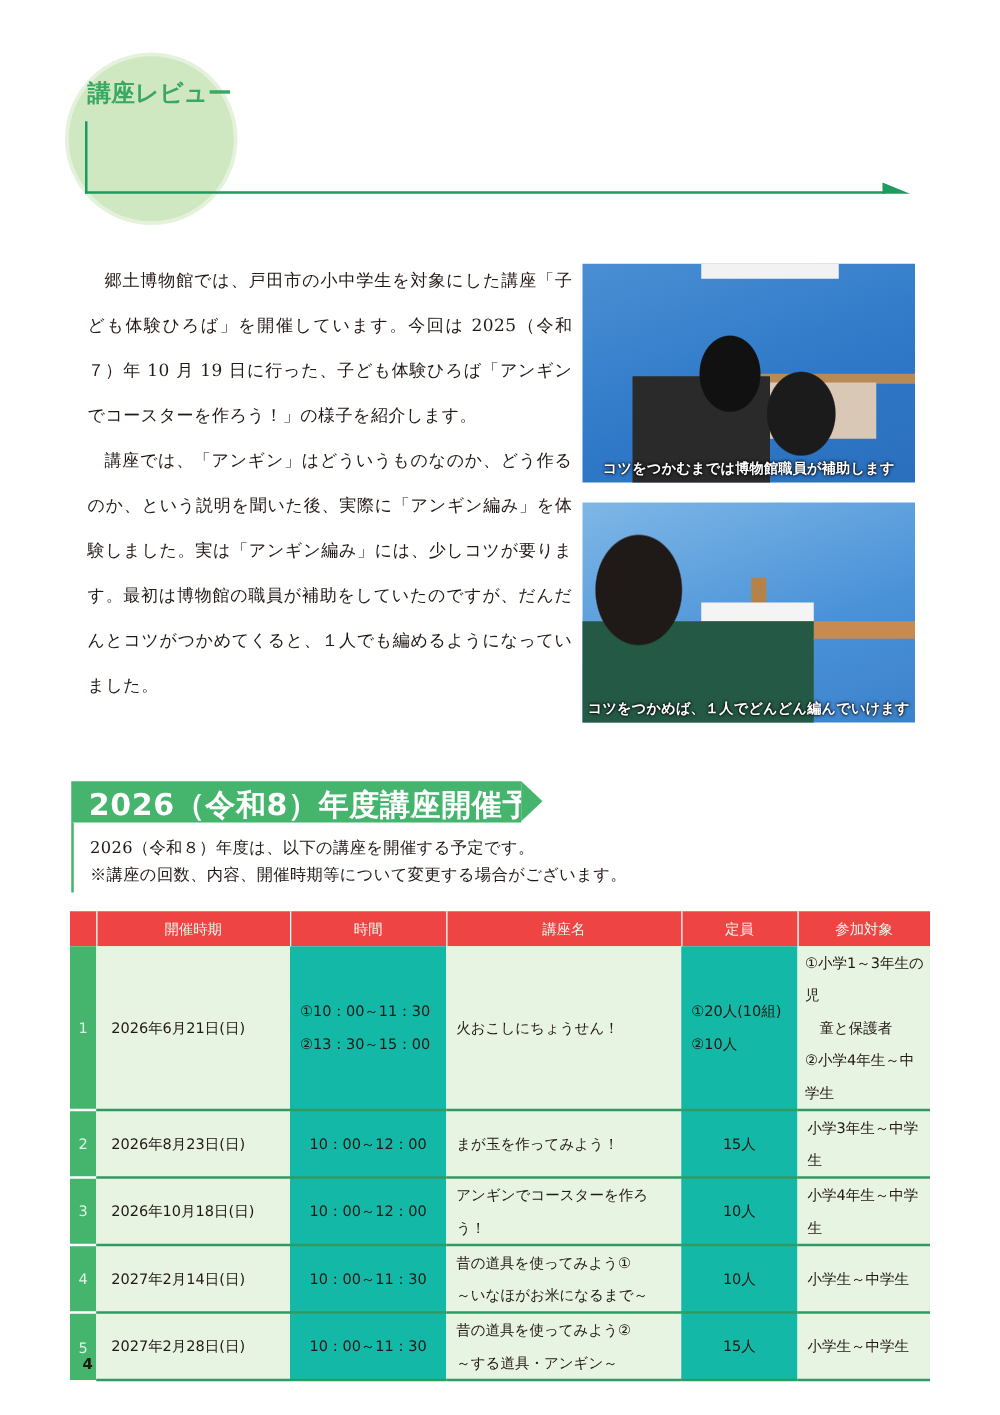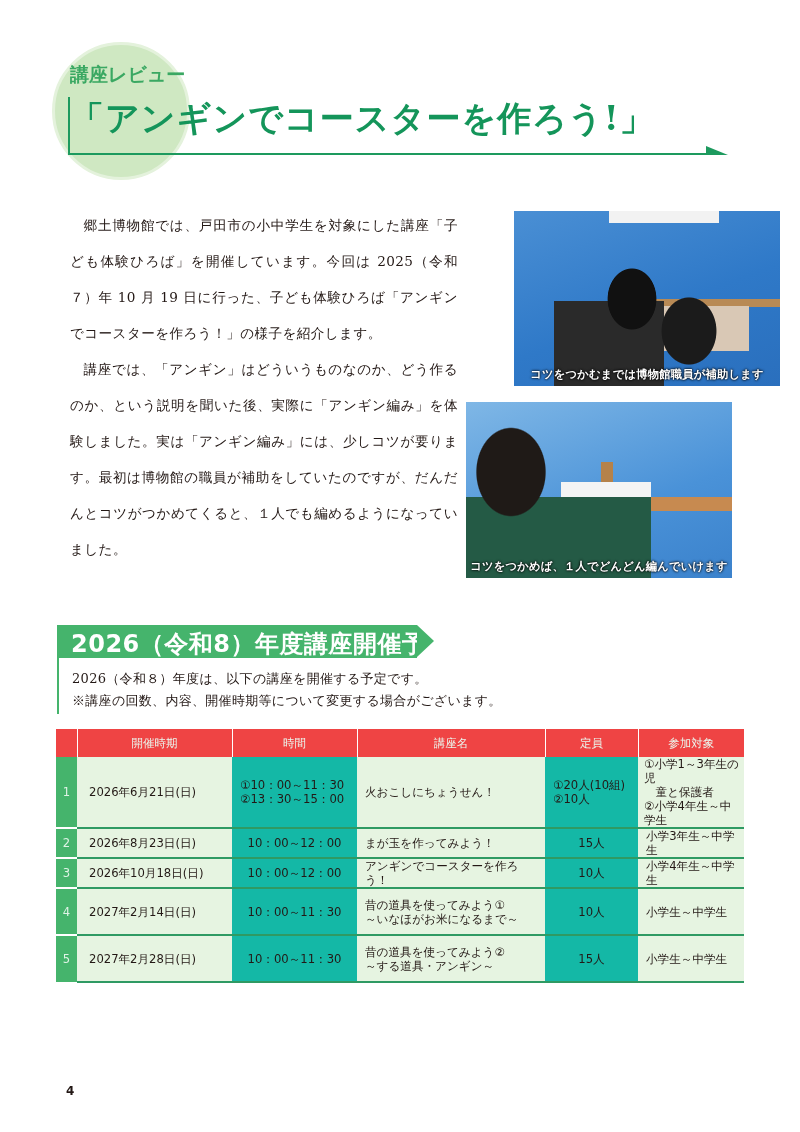--- a/index.html
+++ b/index.html
@@ -20,21 +20,21 @@
 
     .photo { position: absolute; left: 466px; width: 266px; overflow: hidden; }
     .photo-1 { top: 211px; height: 175px;
       background:
         radial-gradient(ellipse 40px 50px at 118px 88px, #111 60%, transparent 62%),
         radial-gradient(ellipse 45px 55px at 175px 120px, #1b1b1b 60%, transparent 62%),
         linear-gradient(180deg, #2a2a2a 0 0) 40px 90px / 110px 85px no-repeat,
         linear-gradient(180deg, #d9c8b5 0 0) 145px 95px / 90px 45px no-repeat,
         linear-gradient(180deg, #b88a55 0 0) 120px 88px / 146px 8px no-repeat,
         linear-gradient(180deg, #f2f2f2 0 0) 95px 0px / 110px 12px no-repeat,
-        linear-gradient(160deg, #4a8fd4 0%, #2f79c8 55%, #2a6fbd 100%); margin-left: 48px; }
+        linear-gradient(160deg, #4a8fd4 0%, #2f79c8 55%, #2a6fbd 100%); }
     .photo-2 { top: 402px; height: 176px;
       background:
         radial-gradient(ellipse 55px 70px at 45px 70px, #1f1a17 62%, transparent 64%),
         linear-gradient(180deg, #245a45 0 0) 0px 95px / 185px 81px no-repeat,
         linear-gradient(175deg, #c78a50 0 0) 80px 95px / 186px 14px no-repeat,
         linear-gradient(180deg, #e3d2a8 0 0) 125px 95px / 25px 40px no-repeat,
         linear-gradient(180deg, #f4f4f4 0 0) 95px 80px / 90px 30px no-repeat,
         linear-gradient(180deg, #b5824a 0 0) 135px 60px / 12px 40px no-repeat,
         linear-gradient(160deg, #7fb7e6 0%, #4a92d8 60%, #3b82cc 100%); }
     .photo-caption { position: absolute; left: 0; right: 0; bottom: 4px; text-align: center; color: #ffffff;
@@ -43,21 +43,21 @@
     .section-banner { position: absolute; left: 57px; top: 625px; width: 360px; height: 33px; background: #45b46c; }
     .section-banner::after { content: ""; position: absolute; right: -17px; top: 0; width: 0; height: 0;
       border-top: 16.5px solid transparent; border-bottom: 16.5px solid transparent; border-left: 17px solid #45b46c; }
     .section-title { position: absolute; left: 14px; top: 3px; color: #ffffff; font-family: "DejaVu Sans", sans-serif; font-size: 24px; font-weight: bold; letter-spacing: 0.5px; white-space: nowrap; }
     .section-vline { position: absolute; left: 57px; top: 658px; width: 2px; height: 56px; background: #45b46c; }
     .section-intro { position: absolute; left: 72px; top: 668px; font-size: 13px; line-height: 22px; letter-spacing: 0.3px; }
 
     table.schedule { position: absolute; left: 56px; top: 729px; width: 688px; border-collapse: collapse; font-family: "DejaVu Sans", sans-serif; font-size: 11.6px; color: #231815; }
     .schedule th { background: #ef4444; color: #eaf7ee; font-weight: normal; height: 28px; border-right: 1px solid #ffffff; text-align: center; font-size: 11.5px; }
     .schedule th:last-child { border-right: none; }
-    .schedule td { border-bottom: 2px solid #2f9a63; padding: 0 8px; vertical-align: middle; line-height: 14px; }
+    .schedule td { border-bottom: 2px solid #2f9a63; padding: 0 8px; vertical-align: middle; line-height: 26px; }
     .schedule td.no { background: #45b46c; color: #dff3e6; text-align: center; width: 21px; padding: 0; border-bottom: 2px solid #ffffff; }
     .schedule tr:last-child td.no { border-bottom: none; }
     .schedule td.shade { background: #e6f4e1; }
     .schedule td.plain { background: #14b8a6; }
     .schedule td.center { text-align: center; }
     .c-date { width: 155px; padding-left: 12px !important; }
     .c-time { width: 125px; }
     .c-name { width: 188px; }
     .c-cap { width: 93px; }
     .c-target { width: 106px; }
@@ -66,21 +66,20 @@
 
     .page-number { position: absolute; left: 66px; top: 1084px; font-family: "DejaVu Sans", sans-serif; font-size: 12px; font-weight: bold; color: #231815; }
   </style>
 </head>
 <body>
 
 <div class="header">
   <div class="header-circle"></div>
   <div class="header-kicker">講座レビュー</div>
   <div class="header-vline"></div>
-  <div class="header-title">「アンギンでコースターを作ろう!」</div>
   <div class="header-hline"></div>
   <div class="header-arrow2"></div>
 </div>
 
 <div class="article">
   <p>郷土博物館では、戸田市の小中学生を対象にした講座「子ども体験ひろば」を開催しています。今回は 2025（令和７）年 10 月 19 日に行った、子ども体験ひろば「アンギンでコースターを作ろう！」の様子を紹介します。</p>
   <p>講座では、「アンギン」はどういうものなのか、どう作るのか、という説明を聞いた後、実際に「アンギン編み」を体験しました。実は「アンギン編み」には、少しコツが要ります。最初は博物館の職員が補助をしていたのですが、だんだんとコツがつかめてくると、１人でも編めるようになっていました。</p>
 </div>
 
 <div class="photo photo-1">

